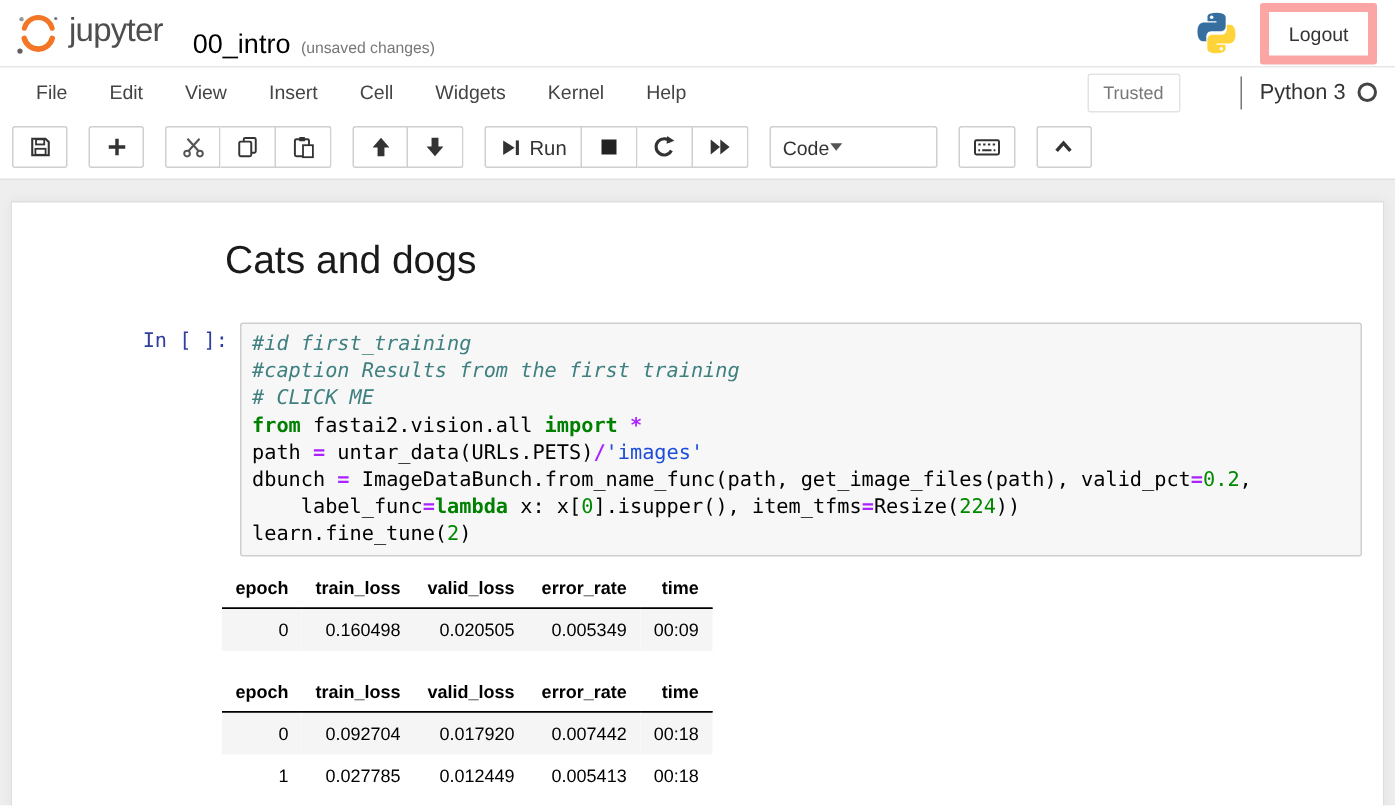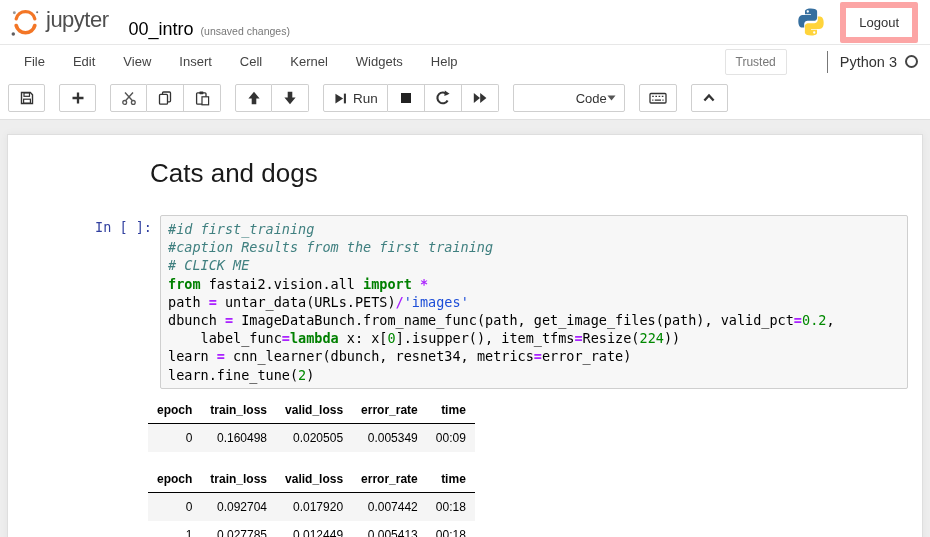--- a/index.html
+++ b/index.html
@@ -37,21 +37,21 @@
              background: #fff; border-bottom: 1px solid #e0e0e0; }
   .tb-group { display: flex; }
   .btn { display: flex; align-items: center; justify-content: center; gap: 5px;
          height: 28px; min-width: 37px; padding: 0 9px; background: #fff;
          border: 1px solid #cfcfcf; cursor: pointer; font-family: "Liberation Sans", sans-serif; }
   .tb-group .btn + .btn { border-left: 0; }
   .tb-group .btn:first-child { border-radius: 2px 0 0 2px; }
   .tb-group .btn:last-child { border-radius: 0 2px 2px 0; }
   .tb-group .btn:only-child { border-radius: 2px; }
   .btn-label { font-size: 13.5px; color: #333; }
-  .cell-select { display: flex; align-items: center; justify-content: flex-end;
+  .cell-select { display: flex; align-items: center; justify-content: flex-start;
                  width: 112px; height: 28px; padding: 0 8px; background: #fff;
                  border: 1px solid #cfcfcf; border-radius: 2px; cursor: pointer; }
   .cell-select span { font-size: 13px; color: #333; }
 
   
   #site { background: #eee; height: calc(537px - 44px - 34px - 42px); padding: 14px 7px 0 7px; }
   #notebook-container { background: #fff; border: 1px solid #dedede; min-height: 100%;
                         box-shadow: 0 0 8px rgba(0,0,0,0.05); padding: 22px 14px 30px 0; }
   .cell { display: flex; }
   .prompt { width: 140px; flex: 0 0 140px; text-align: right; padding: 4px 8px 0 0;
@@ -112,22 +112,22 @@
   </div>
 </div>
 
 <nav id="menubar">
   <div class="menu-items">
       <div class="menu-item">File</div>
       <div class="menu-item">Edit</div>
       <div class="menu-item">View</div>
       <div class="menu-item">Insert</div>
       <div class="menu-item">Cell</div>
+      <div class="menu-item">Widgets</div>
       <div class="menu-item">Kernel</div>
-      <div class="menu-item">Widgets</div>
       <div class="menu-item">Help</div>
     </div>
   <div class="menu-right">
     <span class="trusted">Trusted</span>
     <span class="kdivider"></span>
     <span class="kernel-name">Python 3</span>
     <span class="kernel-circle"></span>
   </div>
 </nav>
 
@@ -274,21 +274,20 @@
     <div class="cell code-cell">
       <div class="prompt">In [ ]:</div>
       <div class="input-area">
           <div class="code-line"><span class="tk-com">#id first_training</span></div>
           <div class="code-line"><span class="tk-com">#caption Results from the first training</span></div>
           <div class="code-line"><span class="tk-com"># CLICK ME</span></div>
           <div class="code-line"><span class="tk-kw">from</span><span> fastai2.vision.all </span><span class="tk-kw">import</span><span> </span><span class="tk-op">*</span></div>
           <div class="code-line"><span>path </span><span class="tk-op">=</span><span> untar_data(URLs.PETS)</span><span class="tk-op">/</span><span class="tk-str">'images'</span></div>
           <div class="code-line"><span>dbunch </span><span class="tk-op">=</span><span> ImageDataBunch.from_name_func(path, get_image_files(path), valid_pct</span><span class="tk-op">=</span><span class="tk-num">0.2</span><span>,</span></div>
           <div class="code-line"><span>    label_func</span><span class="tk-op">=</span><span class="tk-kw">lambda</span><span> x: x[</span><span class="tk-num">0</span><span>].isupper(), item_tfms</span><span class="tk-op">=</span><span>Resize(</span><span class="tk-num">224</span><span>))</span></div>
-          <div class="code-line"><span>learn </span><span class="tk-op">=</span><span> cnn_learner(dbunch, resnet34, metrics</span><span class="tk-op">=</span><span>error_rate)</span></div>
           <div class="code-line"><span>learn.fine_tune(</span><span class="tk-num">2</span><span>)</span></div>
         </div>
     </div>
 
     <div class="cell output-cell">
       <div class="prompt"></div>
       <div class="outputs">
           <table class="df">
             <thead>
               <tr>

